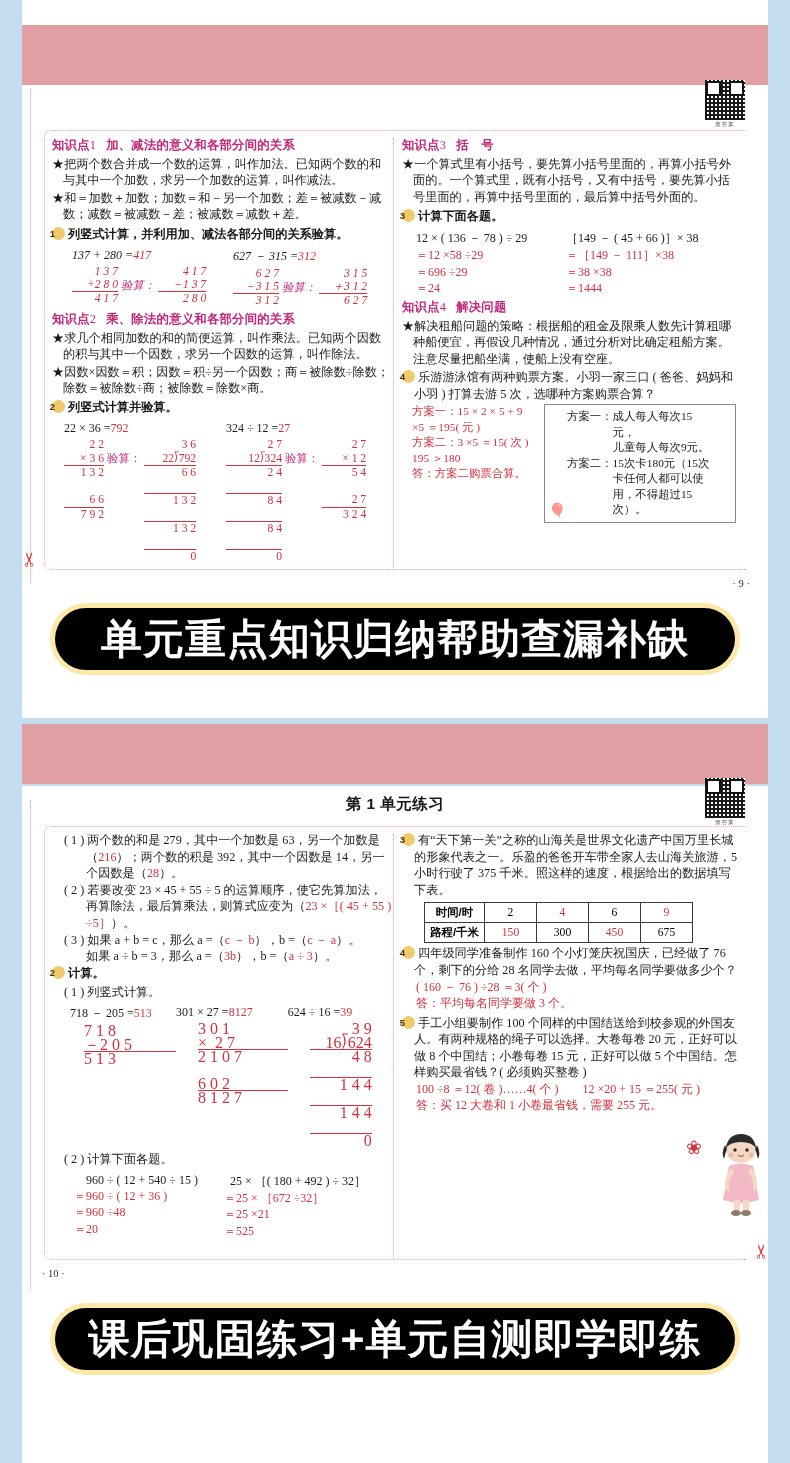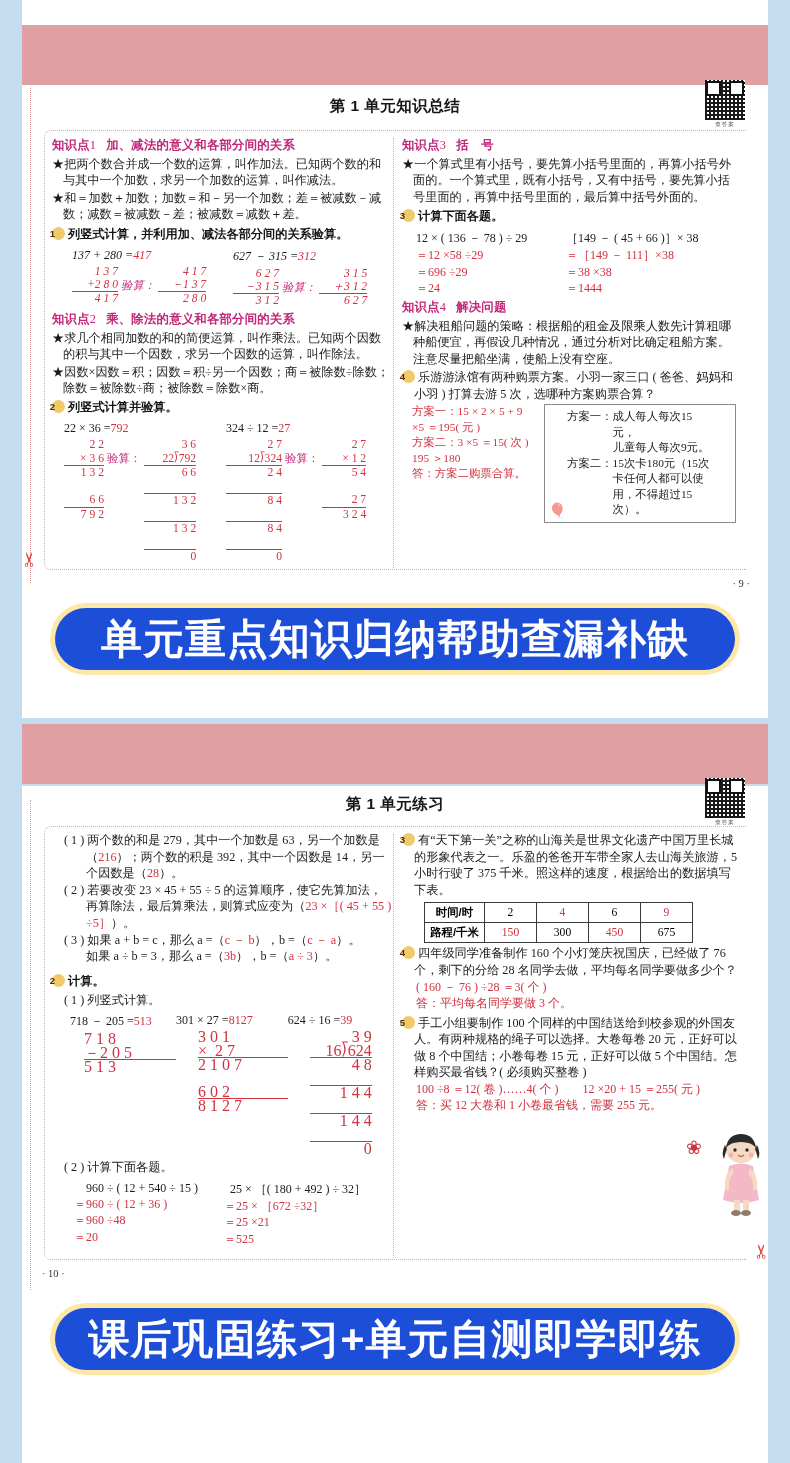--- a/index.html
+++ b/index.html
@@ -140,21 +140,21 @@
   }
   table.tb td.h{ width:60px; font-family:"Liberation Sans",sans-serif; font-weight:bold; font-size:11.4px;}
   table.tb td.c{ width:52px; }
 
   
   .pnum{ position:absolute; font-size:10.5px; color:#333; }
 
   
   .banner{
     position:absolute; left:55px; width:680px; height:62px;
-    background:#1d4ed8; border-radius:31px;
+    background:#000000; border-radius:31px;
     box-shadow:0 0 0 5px #fde8a8;
     display:flex; align-items:center; justify-content:center;
   }
   .banner span{
     font-family:"Liberation Sans","DejaVu Sans",sans-serif;
     font-weight:bold; font-size:41px; color:#ffffff; letter-spacing:1px;
     white-space:nowrap;
   }
   .banner.bn1{ top:608px; }
   .banner.bn2{ top:1308px; }
@@ -164,21 +164,20 @@
 </style>
 </head>
 <body>
 
 <div class="stage">
 
   <div class="sheet s1"></div>
   <div class="band b1"></div>
 
   <div class="page-head" style="left:22px; top:92px;">
-    <div class="page-title">第 1 单元知识总结</div>
     <div class="qr-wrap">
       <div class="qr"></div>
       <div class="qr-cap">查答案</div>
     </div>
   </div>
 
   <div class="frame f1"></div>
   <div class="coldiv d1"></div>
   <div class="cutline c1"></div>
   <div class="scissor" style="left:22px; top:548px;">✂</div>
@@ -349,21 +348,21 @@
       <div class="qbody" style="margin-left:12px; padding-left:22px;">
         <span style="margin-left:-22px;">( 2 ) 若要改变 23 × 45 + 55 ÷ 5 的运算顺序，使它先算加法，再算除法，最后算乘法，则算式应变为（</span><span class="ans">23 ×［( 45 + 55 ) ÷5］</span><span>）。</span>
       </div>
       <div class="qbody" style="margin-left:12px; padding-left:22px;">
         <span style="margin-left:-22px;">( 3 ) 如果 a + b = c，那么 a =（</span><span class="ans">c － b</span><span>），b =（</span><span class="ans">c － a</span><span>）。</span>
       </div>
       <div class="qbody" style="margin-left:34px;">
         <span>如果 a ÷ b = 3，那么 a =（</span><span class="ans">3b</span><span>），b =（</span><span class="ans">a ÷ 3</span><span>）。</span>
       </div>
 
-      <div class="qline hang" style="margin-top:8px;">
+      <div class="qline hang" style="margin-top:0;">
         <span class="qnum">2</span><span>计算。</span>
       </div>
       <div class="qbody" style="margin-left:12px;">( 1 ) 列竖式计算。</div>
 
       <div style="display:flex; margin-left:18px; margin-top:2px;">
         <div style="width:112px;">
           <div class="eqhead"><span>718 － 205 =</span><span class="red">513</span></div>
           <div class="vcalc" style="margin-left:14px; margin-top:2px;"><span>7 1 8</span><br><span>－2 0 5</span><br><span class="bar">5 1 3</span></div>
         </div>
         <div style="width:118px;">

